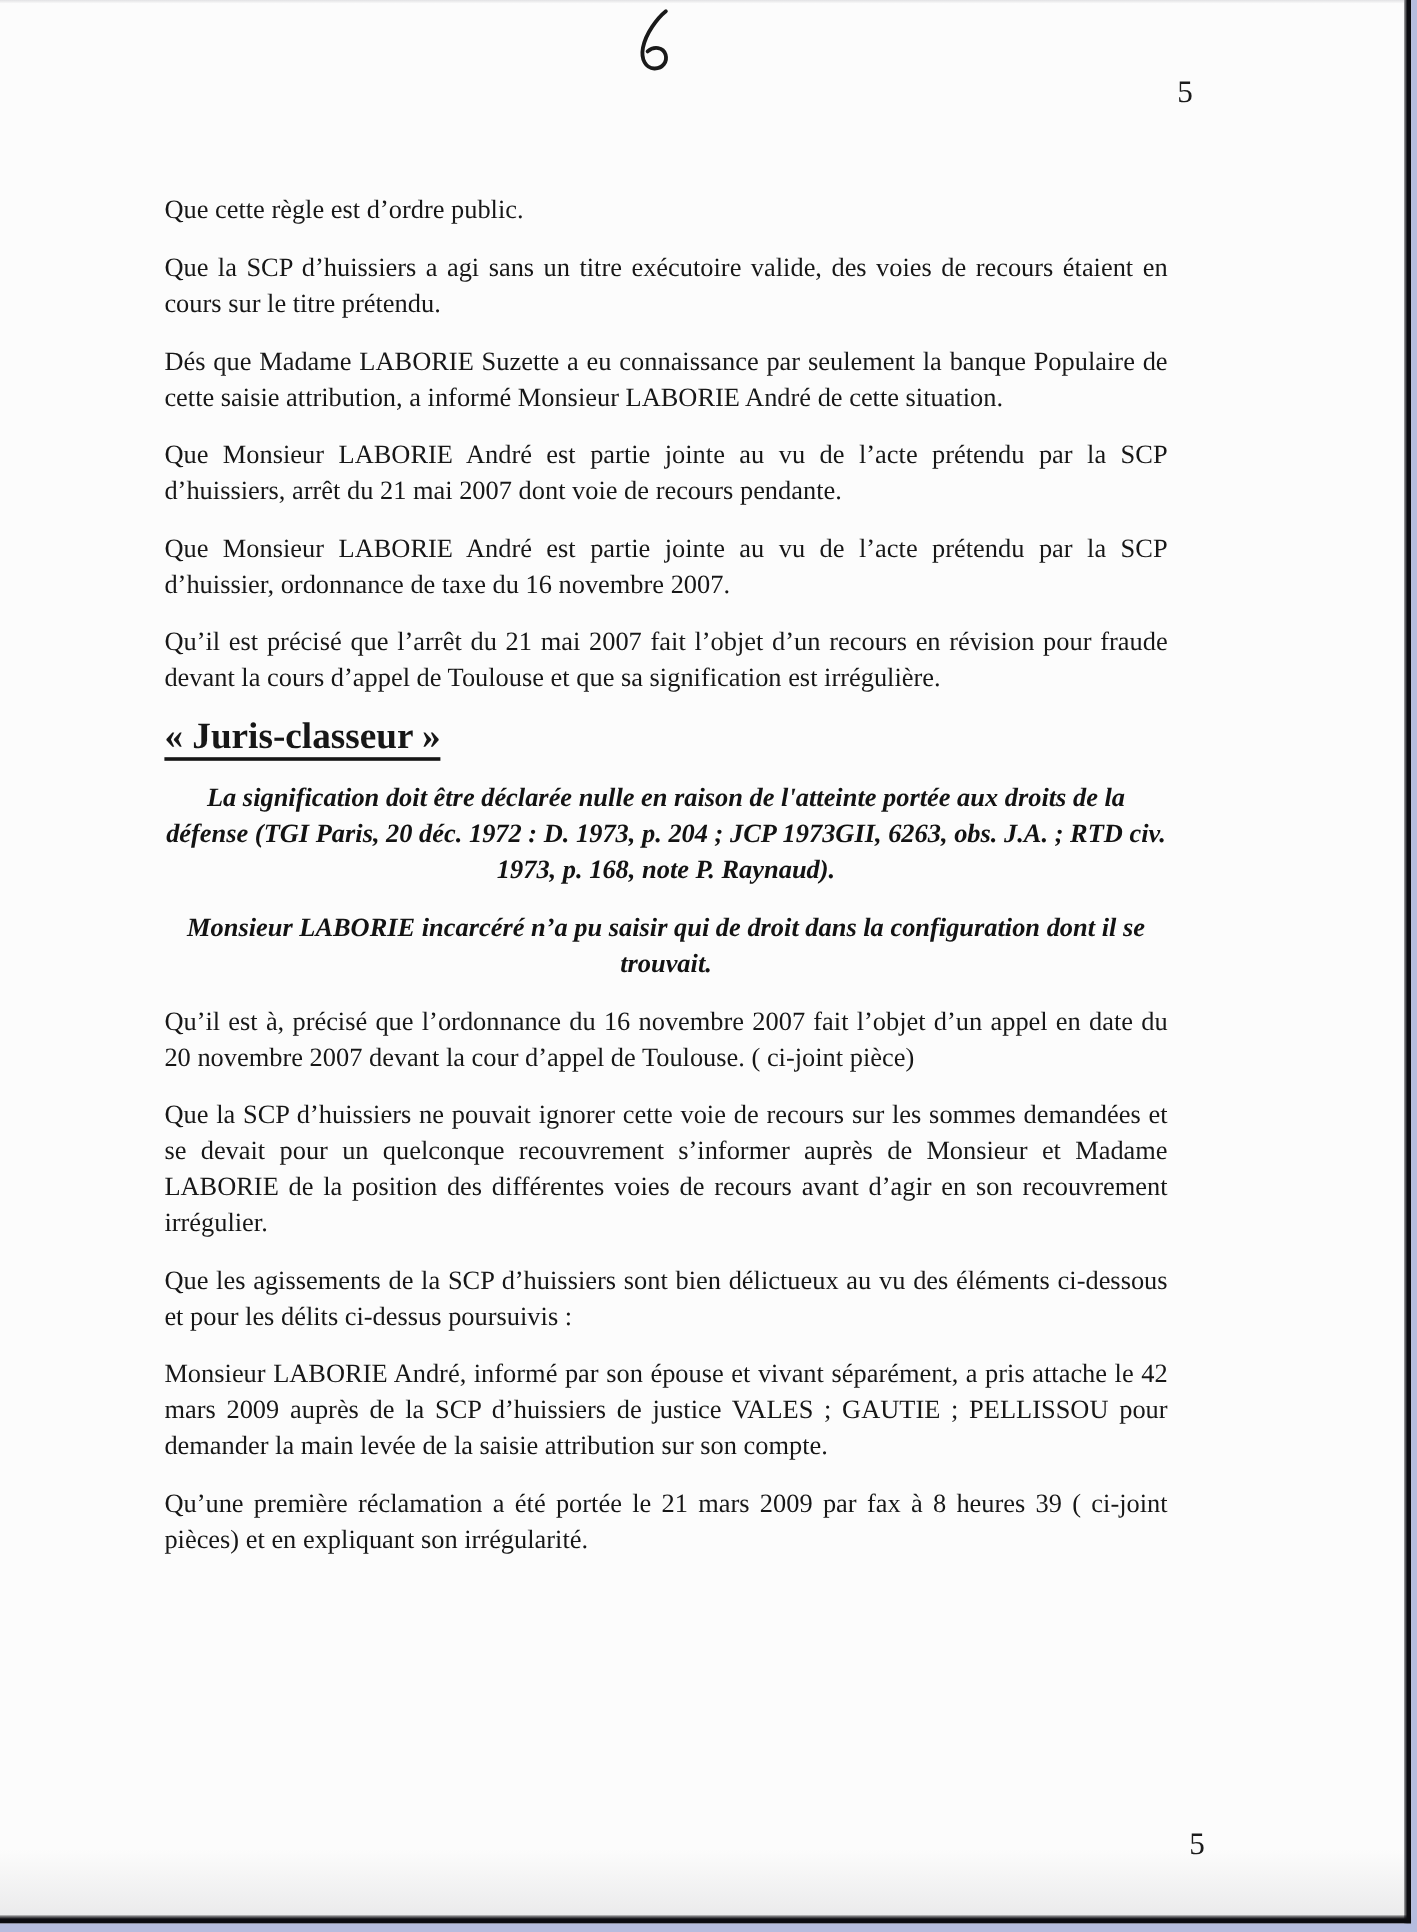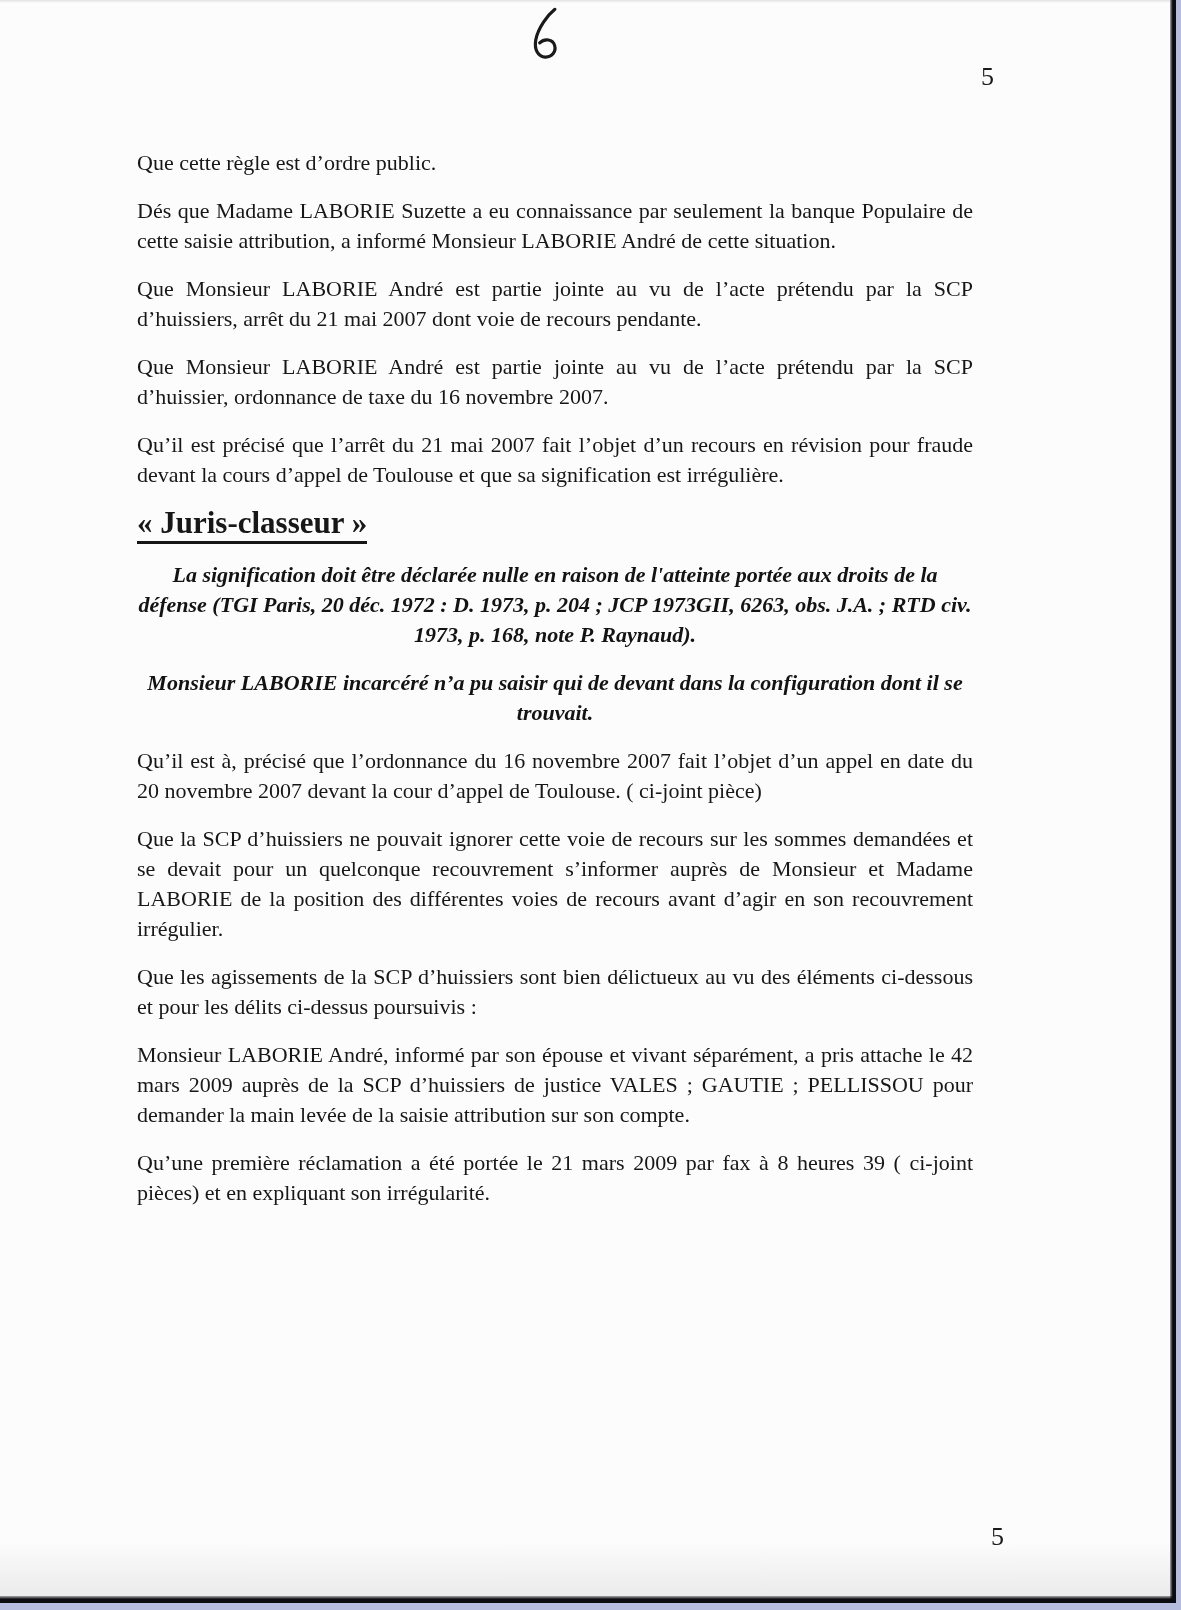--- a/index.html
+++ b/index.html
@@ -48,21 +48,21 @@
     font-size: 26px;
     line-height: 26px;
     color: #1b1b1b;
   }
   .pgnum.top { left: 981px; top: 64px; }
   .pgnum.bottom { left: 991px; top: 1524px; }
   
   .textcol {
     position: absolute;
     left: 137px;
-    top: 148px;
+    top: 160px;
     width: 836px;
     font-size: 22px;
     line-height: 30px;
   }
   .para {
     margin: 0 0 18px 0;
     text-align: justify;
   }
   .para.bi {
     text-align: center;
@@ -88,29 +88,30 @@
   <div class="edge-top"></div>
 
   <svg class="hand-six" viewBox="0 0 34 56" aria-hidden="true">
     <path d="M 27 3 C 20 9 11 22 9 34 C 7.5 44 12 51 19 51 C 26 51 30 45 28 39 C 26 33 18 32 13 37" fill="none" stroke="#1a1a1a" stroke-width="3.2" stroke-linecap="round"></path>
   </svg>
 
   <div class="pgnum top">5</div>
 
   <div class="textcol">
     <p class="para">Que cette règle est d’ordre public.</p>
+    <p class="para">Que la SCP d’huissiers a agi sans un titre exécutoire valide, des voies de recours étaient en cours sur le titre prétendu.</p>
     <p class="para">Dés que Madame LABORIE Suzette a eu connaissance par seulement la banque Populaire de cette saisie attribution, a informé Monsieur LABORIE André de cette situation.</p>
     <p class="para">Que Monsieur LABORIE André est partie jointe au vu de l’acte prétendu par la SCP d’huissiers, arrêt du 21 mai 2007 dont voie de recours pendante.</p>
     <p class="para">Que Monsieur LABORIE André est partie jointe au vu de l’acte prétendu par la SCP d’huissier, ordonnance de taxe du 16 novembre 2007.</p>
     <p class="para">Qu’il est précisé que l’arrêt du 21 mai 2007 fait l’objet d’un recours en révision pour fraude devant la cours d’appel de Toulouse et que sa signification est irrégulière.</p>
 
     <p class="heading"><span class="ul">« Juris-classeur »</span></p>
 
     <p class="para bi">La signification doit être déclarée nulle en raison de l'atteinte portée aux droits de la défense (TGI Paris, 20 déc. 1972 : D. 1973, p. 204 ; JCP 1973GII, 6263, obs. J.A. ; RTD civ. 1973, p. 168, note P. Raynaud).</p>
-    <p class="para bi">Monsieur LABORIE incarcéré n’a pu saisir qui de devant dans la configuration dont il se trouvait.</p>
+    <p class="para bi">Monsieur LABORIE incarcéré n’a pu saisir qui de droit dans la configuration dont il se trouvait.</p>
 
     <p class="para">Qu’il est à, précisé que l’ordonnance du 16 novembre 2007 fait l’objet d’un appel en date du 20 novembre 2007 devant la cour d’appel de Toulouse. ( ci-joint pièce)</p>
     <p class="para">Que la SCP d’huissiers ne pouvait ignorer cette voie de recours sur les sommes demandées et se devait pour un quelconque recouvrement s’informer auprès de Monsieur et Madame LABORIE de la position des différentes voies de recours avant d’agir en son recouvrement irrégulier.</p>
     <p class="para">Que les agissements de la SCP d’huissiers sont bien délictueux au vu des éléments ci-dessous et pour les délits ci-dessus poursuivis :</p>
     <p class="para">Monsieur LABORIE André, informé par son épouse et vivant séparément, a pris attache le 42 mars 2009 auprès de la SCP d’huissiers de justice VALES ; GAUTIE ; PELLISSOU pour demander la main levée de la saisie attribution sur son compte.</p>
     <p class="para">Qu’une première réclamation a été portée le 21 mars 2009 par fax à 8 heures 39 ( ci-joint pièces) et en expliquant son irrégularité.</p>
   </div>
 
   <div class="pgnum bottom">5</div>
 

